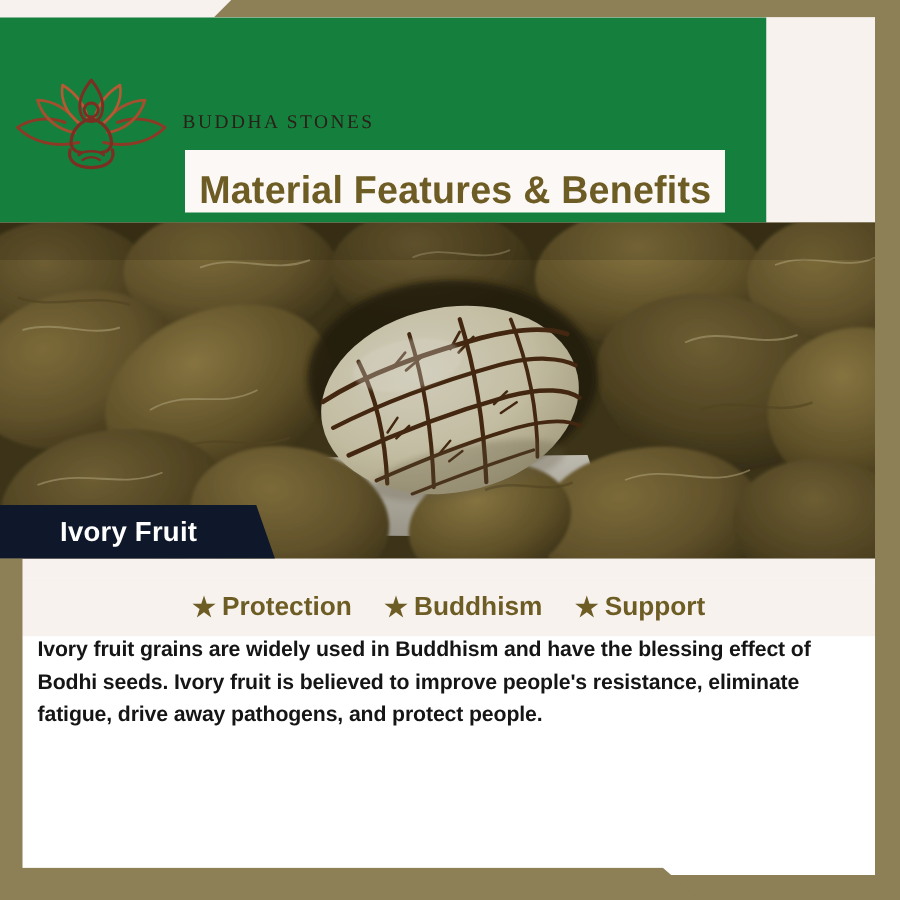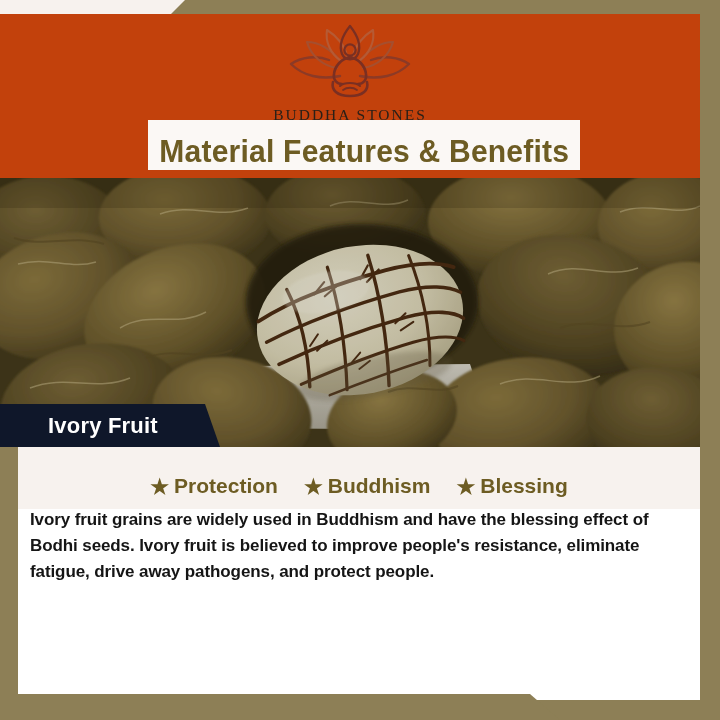--- a/index.html
+++ b/index.html
@@ -48,23 +48,23 @@
   .bottom-band {
     position:absolute; left:0; bottom:0; width:720px; height:26px;
     background:#8d7f56;
     -webkit-clip-path: polygon(0 0, 530px 0, 560px 26px, 0 26px);
     clip-path: polygon(0 0, 530px 0, 560px 26px, 0 26px);
     z-index:6;
   }
 
   
   .header {
-    position:absolute; left:0; top:14px; width:700px; height:164px;
-    background:#c2410c;
-    display:flex; flex-direction:column; align-items:center;
+    position:absolute; left:0; top:14px; width:613px; height:164px;
+    background:#15803d;
+    display:flex; flex-direction:row; align-items:center;
   }
   .logo-wrap { margin-top:10px; width:146px; }
   .logo-wrap svg { display:block; width:146px; height:78px; }
   .brand-name {
     margin-top:4px;
     font-family:"Liberation Serif", serif;
     font-size:15.5px;
     letter-spacing:2.0px;
     color:#2a2018;
     text-align:center;
@@ -316,21 +316,21 @@
           <span>Protection</span>
         </div>
 
         <div class="benefit">
           <span class="star">★</span>
           <span>Buddhism</span>
         </div>
 
         <div class="benefit">
           <span class="star">★</span>
-          <span>Blessing</span>
+          <span>Support</span>
         </div>
       </div>
 
       <div class="paragraph">Ivory fruit grains are widely used in Buddhism and have the blessing effect of Bodhi seeds. Ivory fruit is believed to improve people's resistance, eliminate fatigue, drive away pathogens, and protect people.</div>
     </div>
 
   </div>
 
   <div class="top-tab"></div>
   <div class="right-rail"></div>

